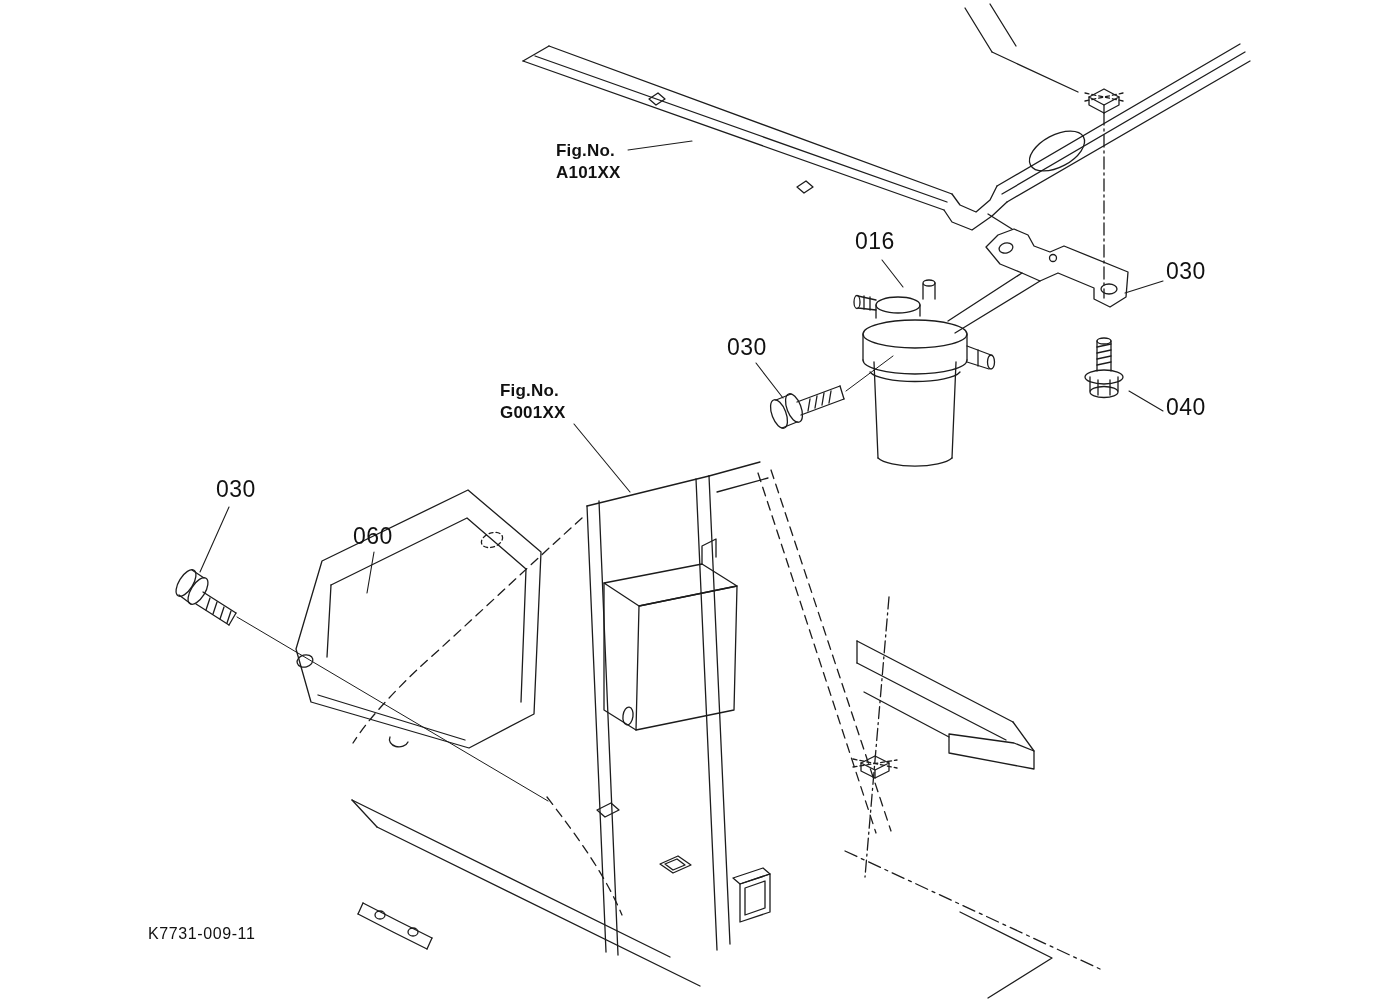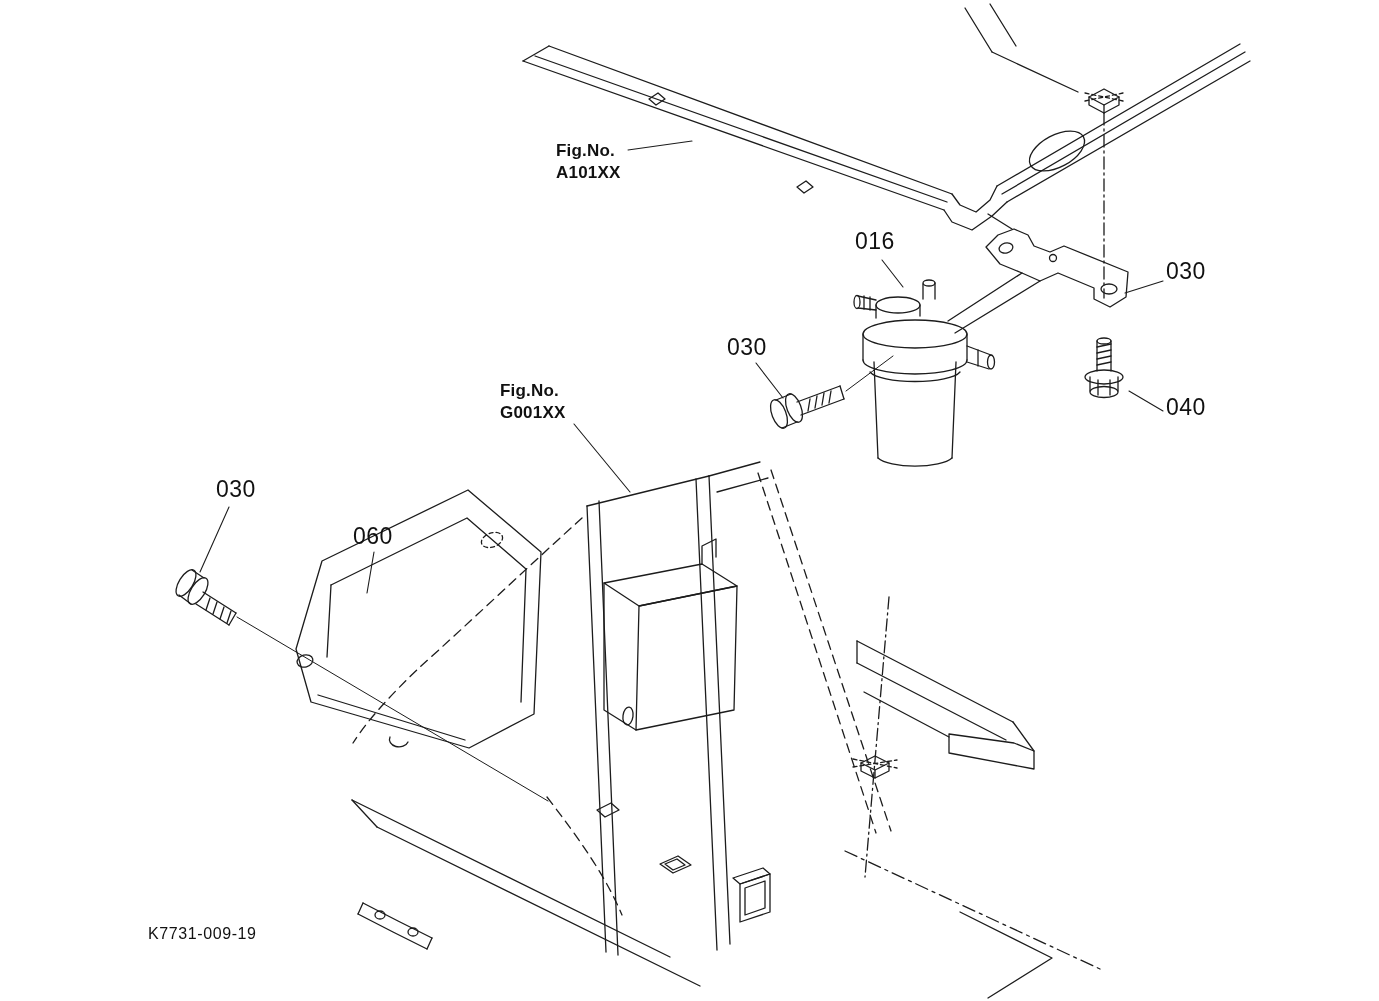--- a/index.html
+++ b/index.html
@@ -226,15 +226,15 @@
   <div class="label callout" style="left:727px;top:334px">030</div>
 
   <div class="label callout" style="left:1166px;top:258px">030</div>
 
   <div class="label callout" style="left:1166px;top:394px">040</div>
 
   <div class="label callout" style="left:353px;top:523px">060</div>
 
   <div class="label callout" style="left:216px;top:476px">030</div>
 
-  <div class="label dwgno" style="left:148px;top:925px">K7731-009-19</div>
+  <div class="label dwgno" style="left:148px;top:925px">K7731-009-11</div>
 
 </div>
 
 </body></html>

